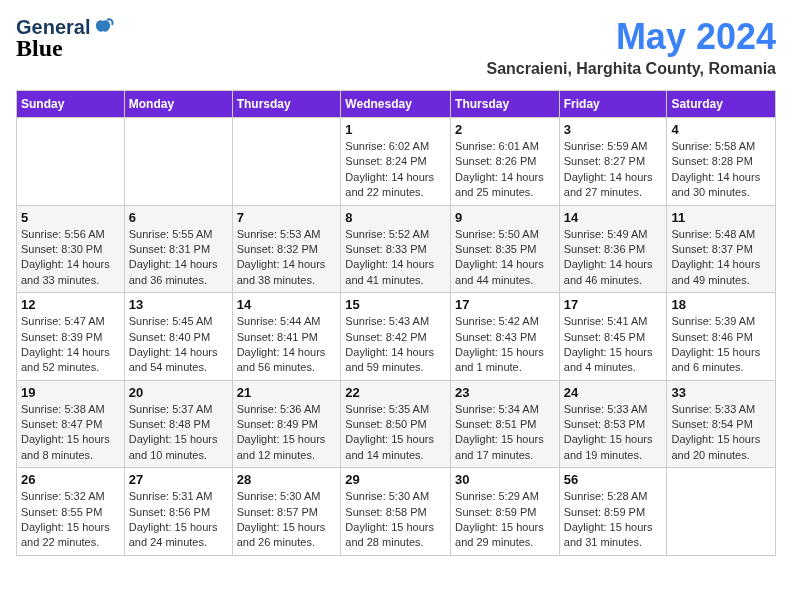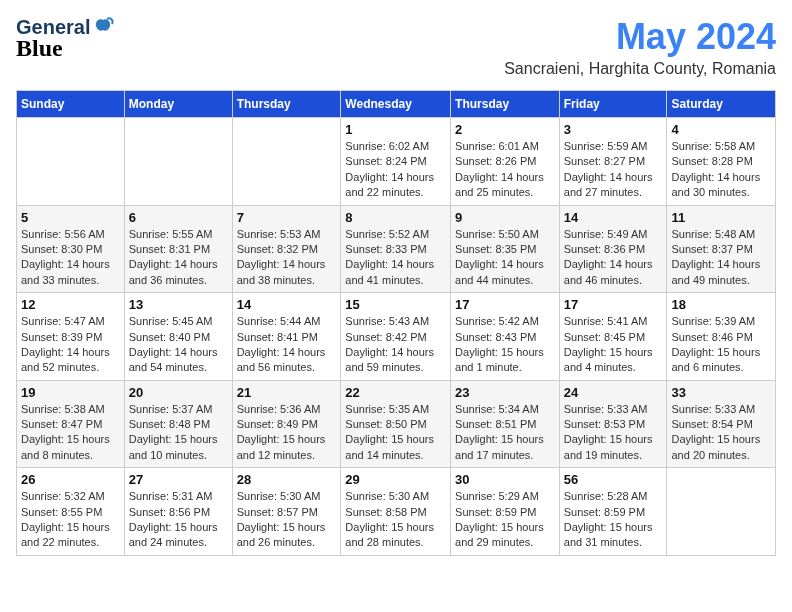--- a/index.html
+++ b/index.html
@@ -16,43 +16,44 @@
       align-items: flex-start;
       margin-bottom: 12px;
     }
     .logo {
       display: flex;
       flex-direction: column;
       align-items: flex-start;
     }
     .logo-row {
       display: flex;
-      align-items: flex-start;
+      align-items: center;
       gap: 2px;
     }
     .title-section {
       text-align: right;
     }
     .main-title {
       font-size: 36px;
       font-weight: bold;
       color: #3b82f6;
     }
     .subtitle {
       font-size: 16px;
       color: #333;
       margin-top: 2px;
+      font-weight: bold;
     }
     .calendar {
       width: 100%;
       border-collapse: collapse;
       font-size: 11px;
     }
     .calendar th {
-      background-color: #1d4ed8;
+      background-color: #6d28d9;
       color: white;
       padding: 6px 4px;
       text-align: left;
       font-size: 12px;
       font-weight: bold;
       border: 1px solid #ccc;
     }
     .calendar td {
       border: 1px solid #ccc;
       padding: 4px;

